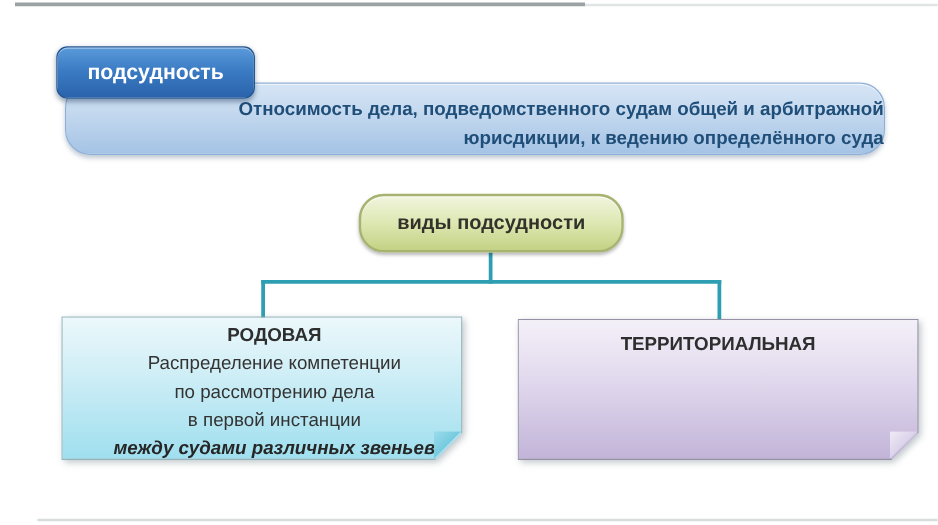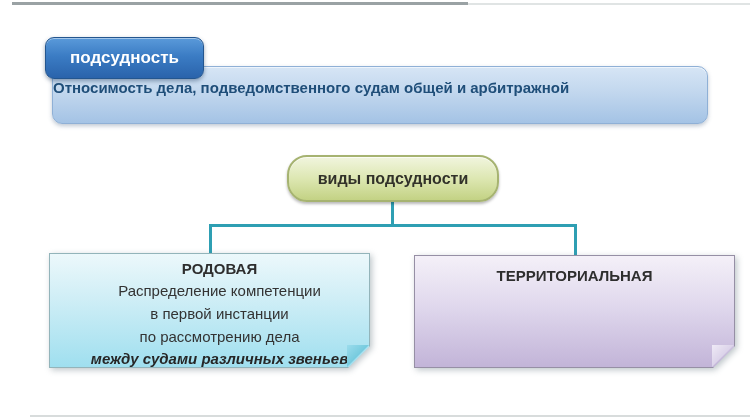--- a/index.html
+++ b/index.html
@@ -18,26 +18,26 @@
     border-radius:9px;
     background:linear-gradient(180deg,#5a9ada 0%,#3b7cc4 45%,#2a63ab 100%);
     border:1px solid #24568f;
     box-shadow:0 2px 4px rgba(30,60,95,.45), inset 0 1px 0 rgba(255,255,255,.45);
     display:flex;align-items:center;justify-content:center;
     color:#ffffff;font-size:17px;font-weight:bold;z-index:3;
   }
   
   .def-box{
     position:absolute;left:40px;top:66px;width:656px;height:58px;
-    border-radius:10px;
+    border-radius:20px;
     background:linear-gradient(180deg,#d6e5f5 0%,#c2d7ee 45%,#a4c3e5 100%);
     border:1px solid #8fb0d6;
     box-shadow:0 2px 4px rgba(110,130,155,.45), inset 0 1px 0 #edf4fc;
     z-index:2;color:#1F4E79;font-size:15px;font-weight:bold;
-    text-align:left;padding-top:9px;box-sizing:border-box;line-height:23px;
+    text-align:right;padding-top:9px;box-sizing:border-box;line-height:23px;
   }
   
   .types-box{
     position:absolute;left:275px;top:155px;width:212px;height:47px;
     border-radius:20px;
     background:linear-gradient(180deg,#f1f5de 0%,#dde7b2 50%,#c3d284 100%);
     border:2px solid #a6b371;box-sizing:border-box;
     box-shadow:0 2px 3px rgba(0,0,0,.28), inset 0 1px 0 rgba(255,255,255,.7);
     display:flex;align-items:center;justify-content:center;
     color:#32322a;font-size:16px;font-weight:bold;z-index:2;
@@ -85,37 +85,38 @@
   <div class="top-rule"></div>
   <div class="top-rule-light"></div>
   <div class="bottom-rule"></div>
 
   <div class="tab">
     <span>подсудность</span>
   </div>
 
   <div class="def-box">
     <div>Относимость дела, подведомственного судам общей и арбитражной</div>
+    <div>юрисдикции, к ведению определённого суда</div>
   </div>
 
   <div class="types-box">
     <span>виды подсудности</span>
   </div>
 
   <div class="conn conn-stub"></div>
   <div class="conn conn-h"></div>
   <div class="conn conn-left"></div>
   <div class="conn conn-right"></div>
 
   <div class="branch-wrap wrap-left">
     <div class="branch branch-left">
       <div class="branch-title">РОДОВАЯ</div>
       <div class="branch-line">Распределение компетенции</div>
+      <div class="branch-line">по рассмотрению дела</div>
       <div class="branch-line">в первой инстанции</div>
-      <div class="branch-line">по рассмотрению дела</div>
       <div class="branch-em">между судами различных звеньев</div>
       <div class="fold fold-left"></div>
     </div>
   </div>
 
   <div class="branch-wrap wrap-right">
     <div class="branch branch-right">
       <div class="branch-title">ТЕРРИТОРИАЛЬНАЯ</div>
       <div class="fold fold-right"></div>
     </div>

